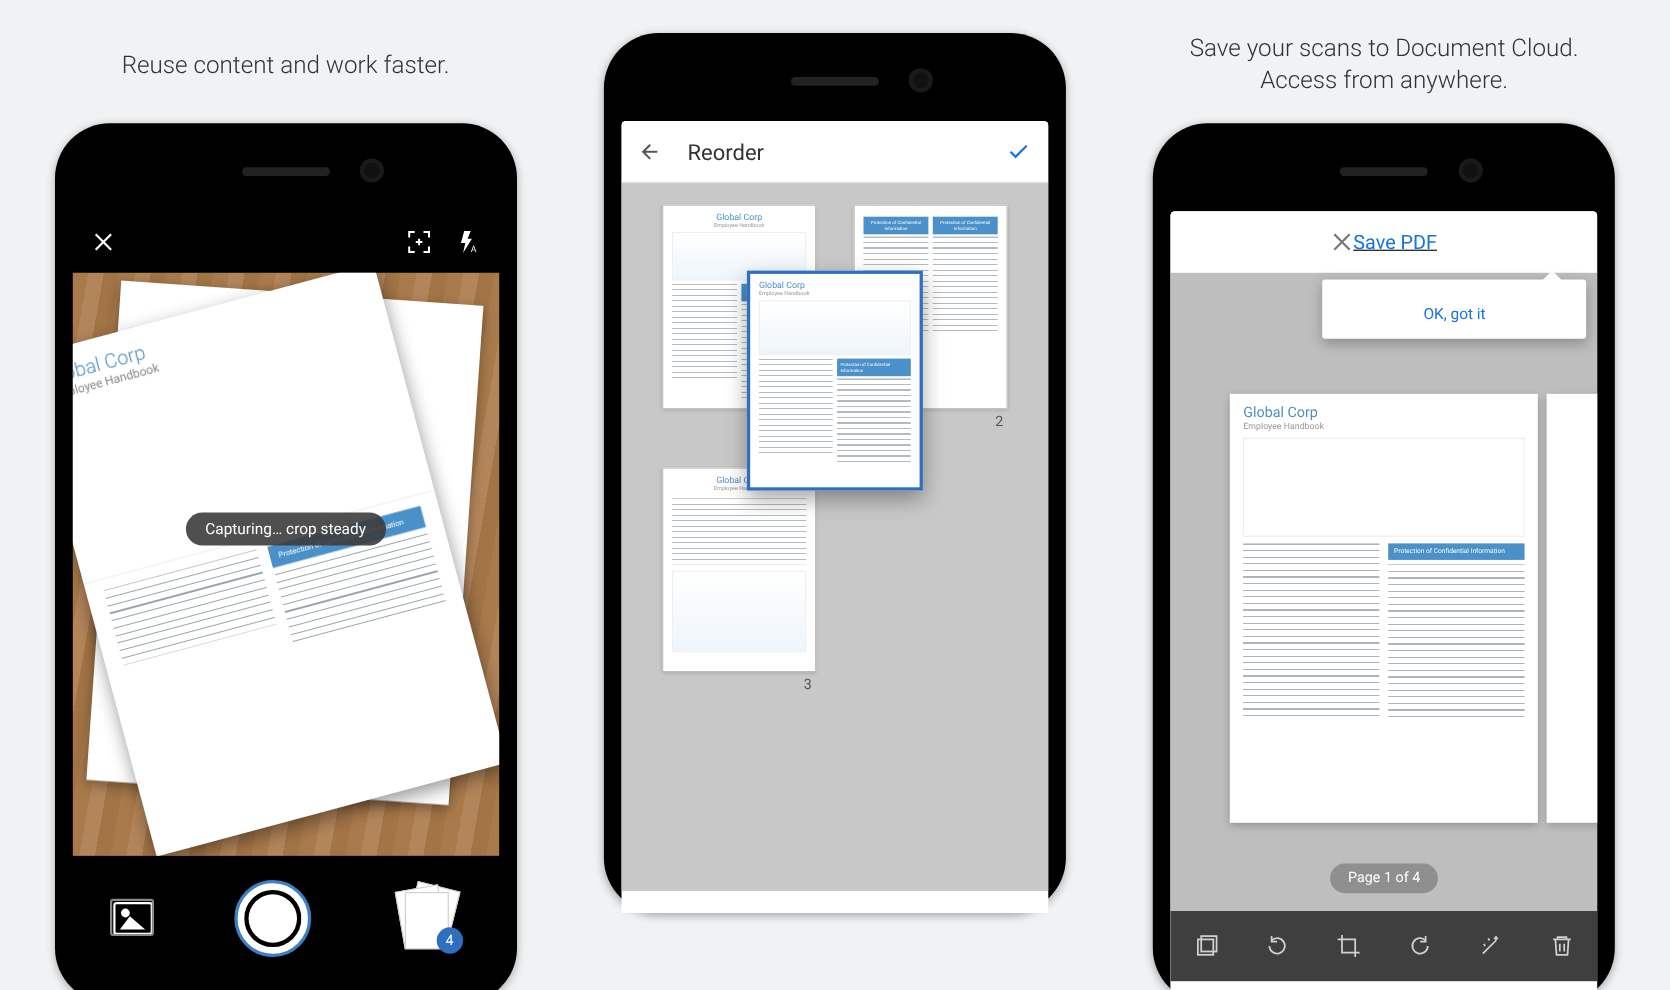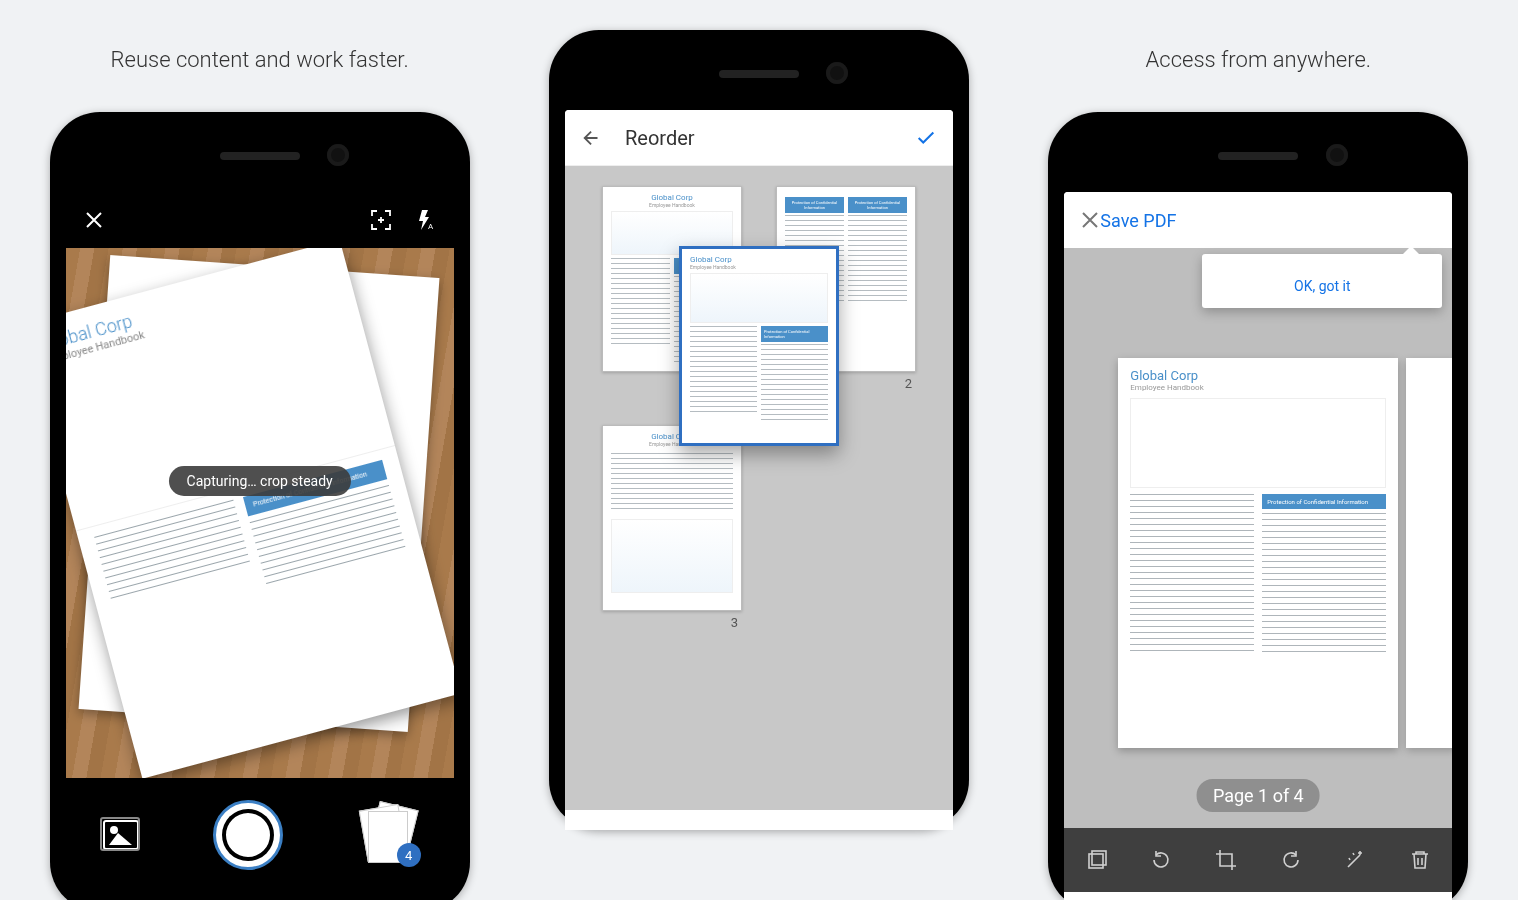--- a/index.html
+++ b/index.html
@@ -135,39 +135,39 @@
   .thumb-inner { padding:6px 8px;}
   .thumb-inner .tt { font-size:8px; color:#4a90c9; font-weight:400;}
   .thumb-inner .ts { font-size:5px; color:#999;}
   .thumb-inner .tart { height:44px; background:linear-gradient(#fff,#eef5fb); margin:3px 0; border:1px solid #eee;}
   .thumb-inner .cols { display:flex; gap:4px; font-size:4px; color:#9aa5ab;}
   .thumb-inner .cols > div { flex:1;}
   .thumb-inner .cols .bb { background:#4a90c9; color:#fff; padding:3px; font-size:4px; margin-bottom:2px;}
   .tlines { height:88px; background:repeating-linear-gradient(#b5bcc1 0 1px, transparent 1px 5px);}
 
   
-  .s3-top { height:56px; background:#fff; display:flex; align-items:center; justify-content:flex-start; padding:0 16px;}
+  .s3-top { height:56px; background:#fff; display:flex; align-items:center; justify-content:center; padding:0 16px;text-decoration:underline;}
   .close-x { font-size:22px; color:#777; }
   .save-link { color:#1473e6; font-size:18px;}
   .s3-body { background:#cfcfcf; height:580px; position:relative; padding-top:110px; display:flex; justify-content:center;}
   .s3-body::before { content:""; position:absolute; inset:0; background:rgba(0,0,0,.08);}
   .tooltip {
     position:absolute; top:6px; right:10px; width:240px; background:#fff; border-radius:3px;
     box-shadow:0 4px 12px rgba(0,0,0,.25); padding:14px 16px; font-size:14px; color:#333; text-align:center;
   }
   .tooltip::after {
     content:""; position:absolute; top:-8px; right:22px; width:0; height:0;
     border-left:9px solid transparent; border-right:9px solid transparent; border-bottom:9px solid #fff;
   }
   .tooltip .ok { color:#1473e6; margin-top:10px; display:block;}
   .s3-doc { width:280px; height:390px; background:#fff; box-shadow:0 3px 8px rgba(0,0,0,.25); position:relative; z-index:1;}
   .s3-side-doc { position:absolute; top:110px; right:-4px; width:50px; height:390px; background:#fff; box-shadow:0 3px 8px rgba(0,0,0,.2);}
   .s3-page-pill {
     position:absolute; bottom:16px; left:50%; transform:translateX(-50%);
-    background:#8f8f8f; color:#fff; font-size:18px; padding:6px 16px; border-radius:16px; z-index:2;
+    background:#8f8f8f; color:#fff; font-size:13px; padding:6px 16px; border-radius:16px; z-index:2;
   }
   .s3-toolbar {
     height:64px; background:#3f3f3f; display:flex; align-items:center; justify-content:space-around; color:#d0d0d0;
   }
   .tb-ic svg { width:24px; height:24px; fill:none; stroke:#d0d0d0; stroke-width:1.6;}
   
   
   .doc-inner { padding:10px 12px;}
   .doc-inner .tt { font-size:13px; color:#4a90c9;}
   .doc-inner .ts { font-size:8px; color:#999;}
@@ -341,20 +341,21 @@
             </div>
           </div>
         </div>
       </div>
     </div>
   </div>
 
   <div class="panel">
     <div class="caption">
       <div>
+        <div>Save your scans to Document Cloud.</div>
         <div>Access from anywhere.</div>
       </div>
     </div>
     <div class="phone">
       <div class="speaker"></div>
         <div class="camdot"></div>
       <div class="screen" style="background:#fff;">
         <div class="s3-top">
           <span class="close-x">
             <svg width="20" height="20" viewBox="0 0 20 20">

